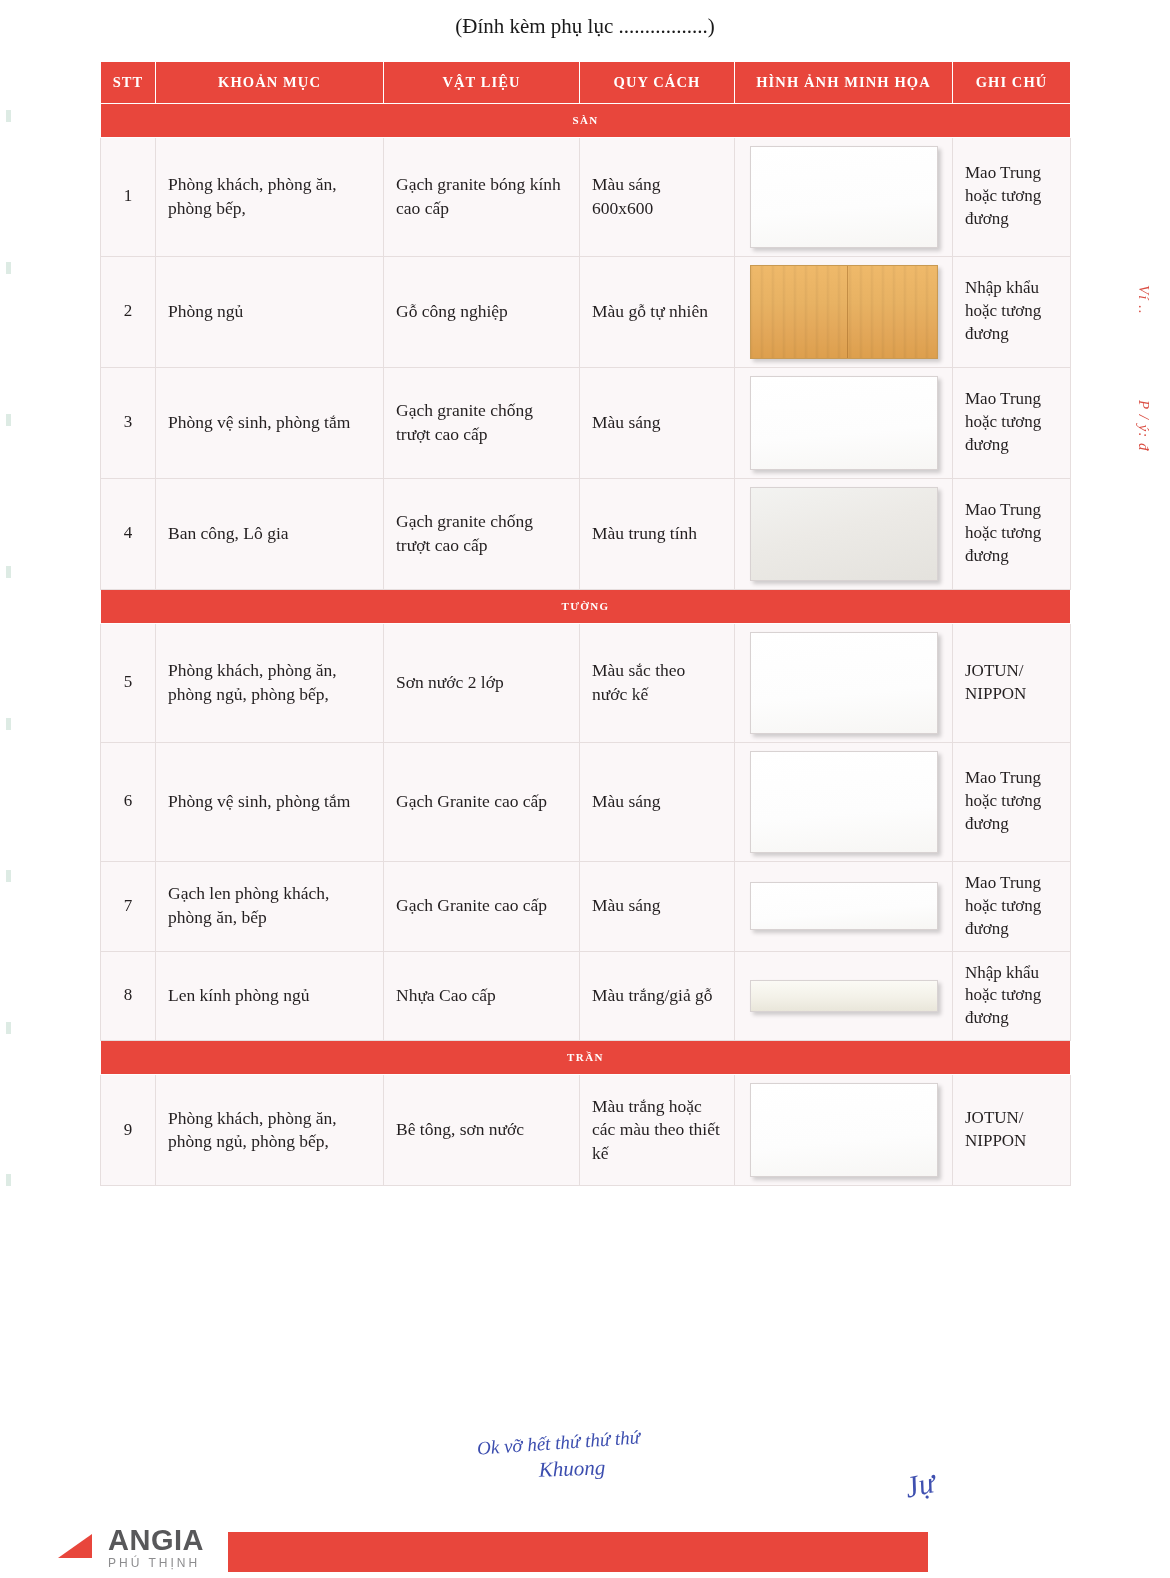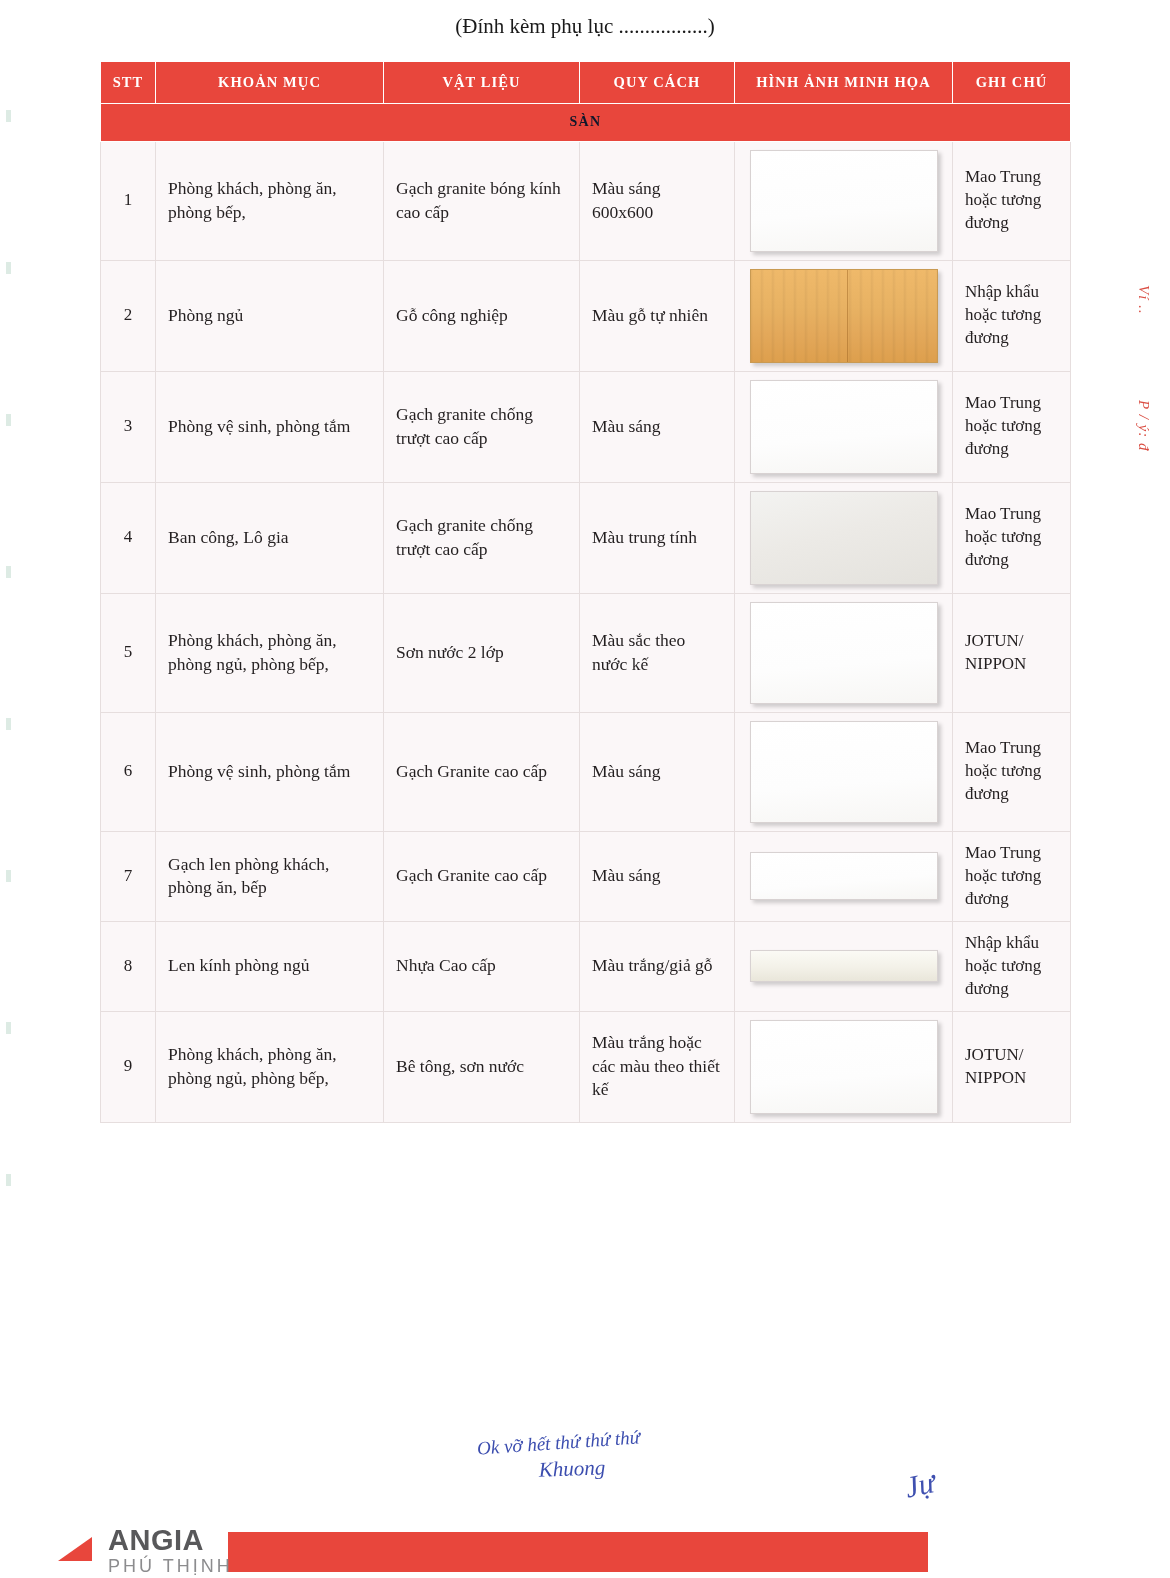--- a/index.html
+++ b/index.html
@@ -60,23 +60,23 @@
     letter-spacing: 1.1px;
     padding: 12px 4px;
     border: 1px solid #ffffff;
     text-align: center;
     vertical-align: middle;
     text-transform: uppercase;
   }
 
   tr.section-row td {
     background: #e8463c;
-    color: #0f172a;
+    color: #ffffff;
     font-weight: bold;
-    font-size: 14px;
+    font-size: 11px;
     letter-spacing: 1.4px;
     text-align: center;
     padding: 9px 4px;
     border: 1px solid #ffffff;
     text-transform: uppercase;
   }
 
   tbody td {
     border: 1px solid #e6dede;
     background: #fbf7f8;
@@ -245,21 +245,21 @@
     display: block;
     font-family: "Liberation Sans", sans-serif;
     font-weight: bold;
     font-size: 29px;
     color: #58585a;
     letter-spacing: 0.5px;
   }
   .logo-text .small {
     display: block;
     font-family: "Liberation Sans", sans-serif;
-    font-size: 18px;
+    font-size: 12px;
     color: #8c8c8e;
     letter-spacing: 3px;
     margin-top: 2px;
   }
 </style>
 </head>
 <body>
 
 <div class="doc-title">
 </div>
@@ -342,20 +342,23 @@
         <td class="stt">4</td>
         <td>Ban công, Lô gia</td>
         <td>Gạch granite chống trượt cao cấp</td>
         <td>Màu trung tính</td>
         <td class="img-cell">
           <div class="swatch grey"></div>
         </td>
         <td class="note">Mao Trung hoặc tương đương</td>
       </tr>
 
+      <tr class="section-row">
+        <td colspan="6">TƯỜNG</td>
+      </tr>
 
       <tr>
         <td class="stt">5</td>
         <td>Phòng khách, phòng ăn, phòng ngủ, phòng bếp,</td>
         <td>Sơn nước 2 lớp</td>
         <td>Màu sắc theo nước kế</td>
         <td class="img-cell">
           <div class="swatch white tall"></div>
         </td>
         <td class="note">JOTUN/ NIPPON</td>
@@ -387,20 +390,23 @@
         <td class="stt">8</td>
         <td>Len kính phòng ngủ</td>
         <td>Nhựa Cao cấp</td>
         <td>Màu trắng/giả gỗ</td>
         <td class="img-cell">
           <div class="swatch cream thin"></div>
         </td>
         <td class="note">Nhập khẩu hoặc tương đương</td>
       </tr>
 
+      <tr class="section-row">
+        <td colspan="6">TRẦN</td>
+      </tr>
 
       <tr>
         <td class="stt">9</td>
         <td>Phòng khách, phòng ăn, phòng ngủ, phòng bếp,</td>
         <td>Bê tông, sơn nước</td>
         <td>Màu trắng hoặc các màu theo thiết kế</td>
         <td class="img-cell">
           <div class="swatch white"></div>
         </td>
         <td class="note">JOTUN/ NIPPON</td>

